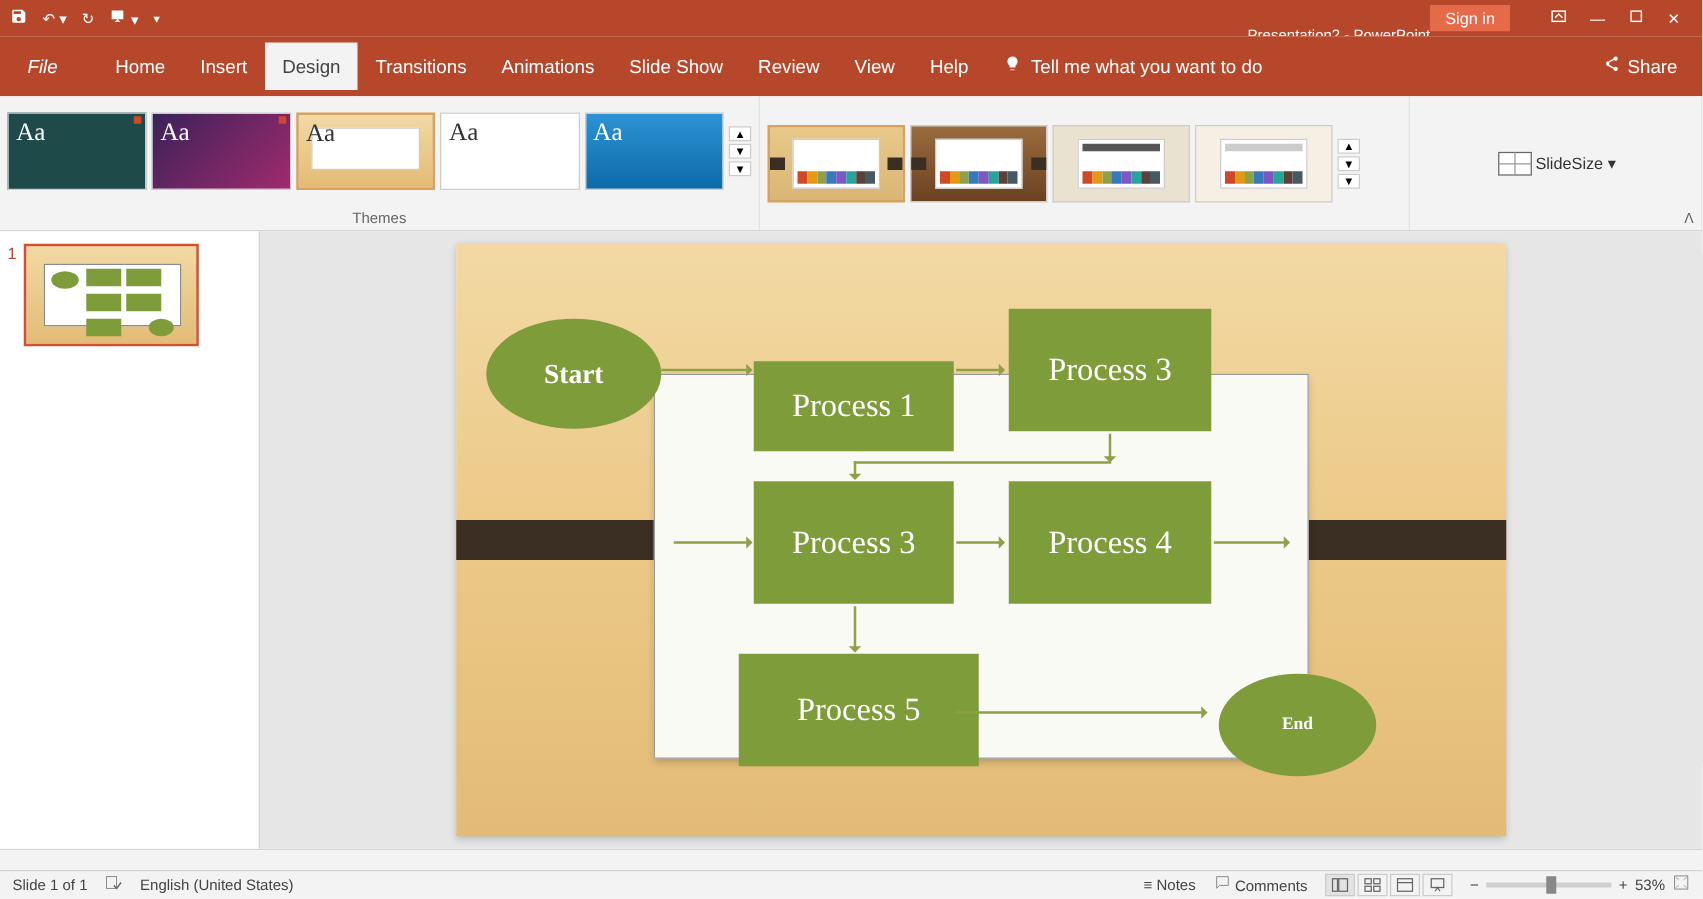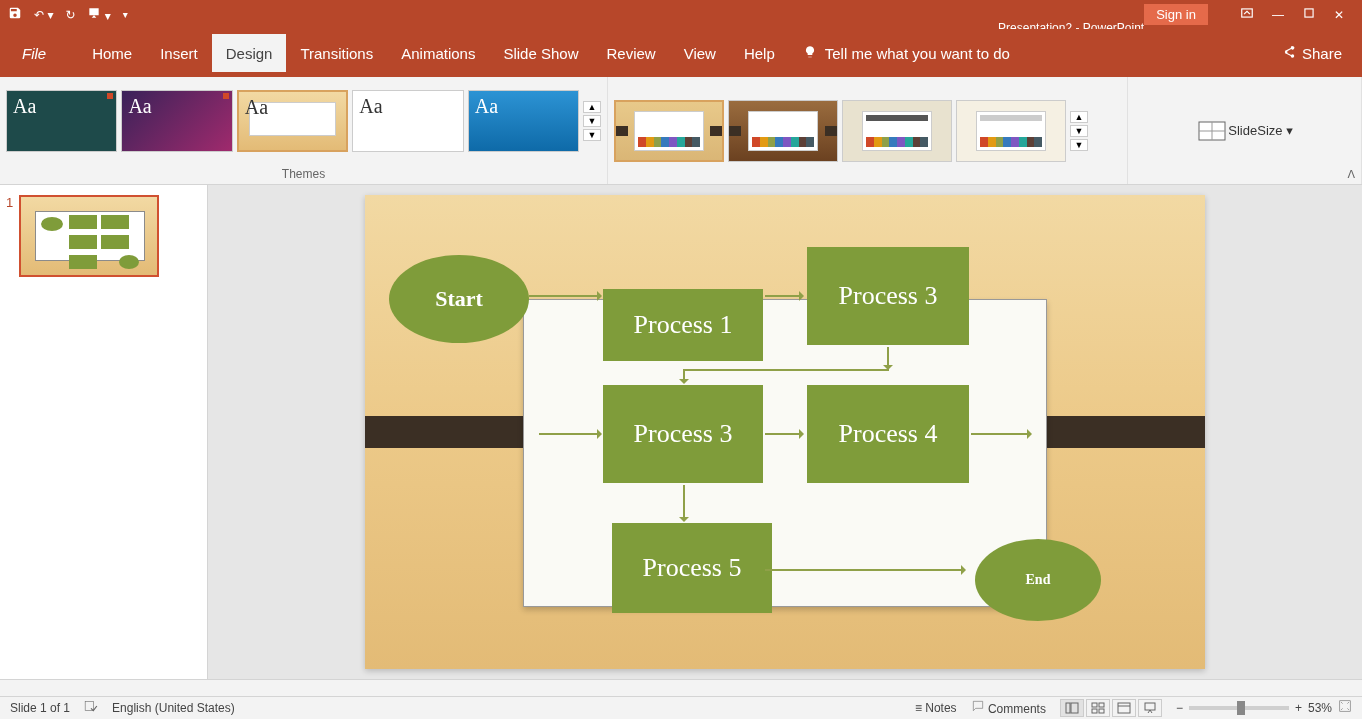--- a/index.html
+++ b/index.html
@@ -59,21 +59,21 @@
 .slide { width:840px; height:474px; background: linear-gradient(180deg,#f2d9a3 0%, #ecc988 50%, #e3bb76 100%); position:relative; box-shadow: 0 2px 6px rgba(0,0,0,0.2); }
 .slide .dark-stripe { position:absolute; height:32px; background:#3b2f24; top:50%; transform:translateY(-50%); }
 .slide .dark-stripe.l { left:0; width:160px; }
 .slide .dark-stripe.r { right:0; width:160px; }
 .slide .inner { position:absolute; left:158px; right:158px; top:104px; bottom:62px; background:#fafaf5; border:1px solid #999; box-shadow: 0 3px 6px rgba(0,0,0,0.2); }
 .proc { position:absolute; background:#7f9c3a; color:#fff; font-family:Georgia, serif; display:flex; align-items:center; justify-content:center; }
 .proc1 { left:238px; top:52px; width:160px; height:72px; font-size:26px;margin-top:42px; }
 .proc2 { left:442px; top:52px; width:162px; height:98px; font-size:26px; }
 .proc3 { left:238px; top:190px; width:160px; height:98px; font-size:26px; }
 .proc4 { left:442px; top:190px; width:162px; height:98px; font-size:26px; }
-.proc5 { left:247px; top:328px; width:160px; height:90px; font-size:26px; }
+.proc5 { left:226px; top:328px; width:192px; height:90px; font-size:26px; }
 .ellipse { position:absolute; background:#7f9c3a; color:#fff; font-family:Georgia, serif; display:flex; align-items:center; justify-content:center; border-radius:50%; font-weight:bold; }
 .ell-start { left:24px; top:60px; width:140px; height:88px; font-size:22px; }
 .ell-end { left:610px; top:344px; width:126px; height:82px; font-size:14px; }
 
 .arrow { position:absolute; background:none; border:none; }
 .arrow.h { height:2px; background:#8fa048; }
 .arrow.h::after { content:""; position:absolute; right:-6px; top:-4px; border:5px solid transparent; border-left-color:#8fa048; }
 .arrow.v { width:2px; background:#8fa048; }
 .arrow.v::after { content:""; position:absolute; bottom:-6px; left:-4px; border:5px solid transparent; border-top-color:#8fa048; }
 

